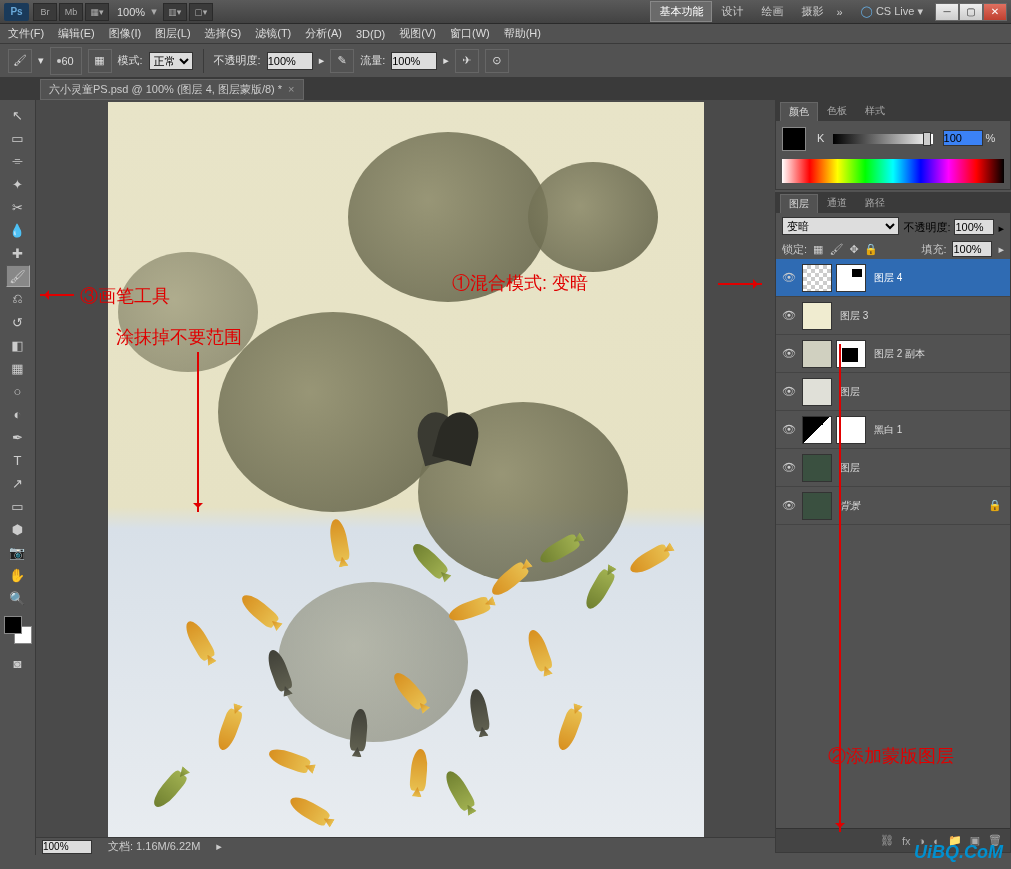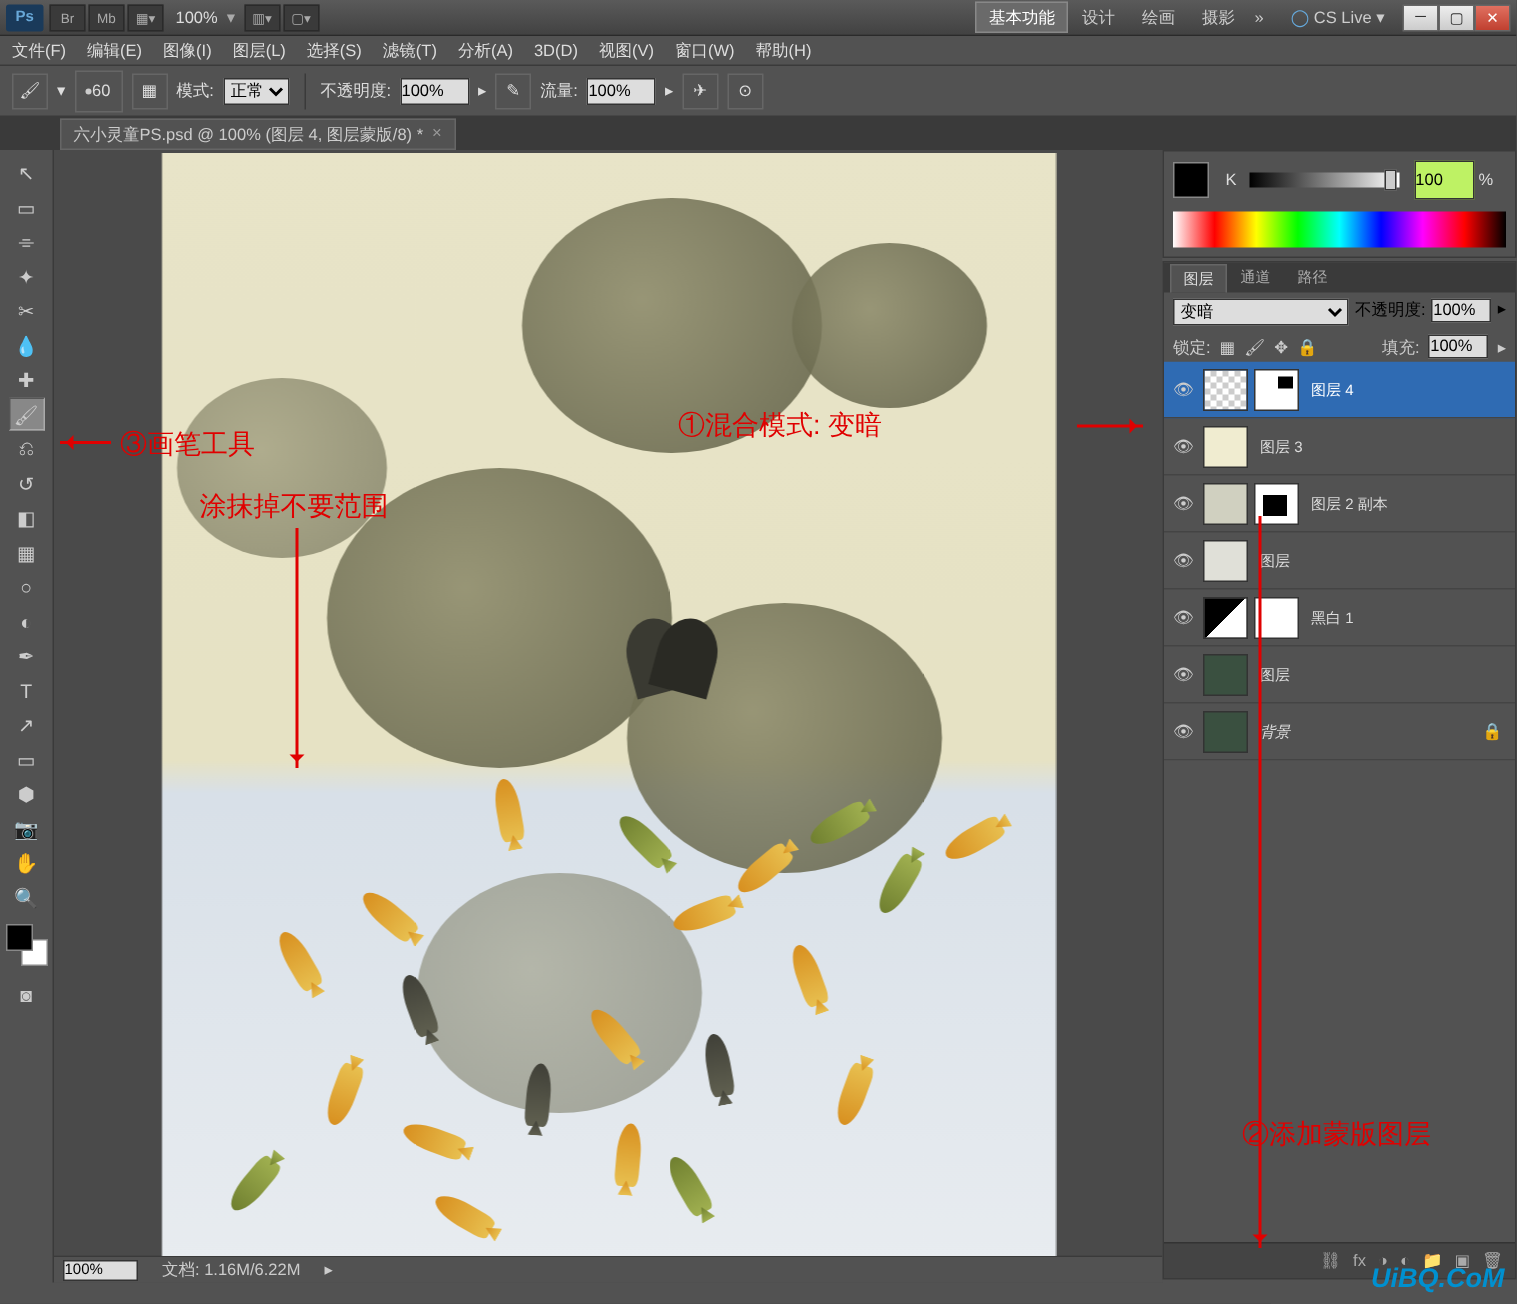--- a/index.html
+++ b/index.html
@@ -46,26 +46,26 @@
 .statusbar input { width: 50px; background: #ddd; border: 1px solid #333; height: 14px; font-size: 10px; }
 
 .panels { width: 236px; background: #525252; display: flex; flex-direction: column; }
 .panel { border: 1px solid #3a3a3a; margin-bottom: 2px; }
 .panel-tabs { height: 20px; background: #3a3a3a; display: flex; align-items: flex-end; padding-left: 4px; }
 .panel-tabs .ptab { padding: 2px 8px; color: #aaa; font-size: 10px; border: 1px solid transparent; }
 .panel-tabs .ptab.active { background: #525252; color: #ddd; border: 1px solid #666; border-bottom: none; }
 .panel-body { padding: 6px; color: #ddd; }
 
 .color-panel .swatch { width: 24px; height: 24px; background: #000; border: 1px solid #888; display: inline-block; vertical-align: middle; }
-.color-panel input { width: 40px; background: #bef264; border: 1px solid #333; height: 26px; }
+.color-panel input { width: 40px; background: #3b82f6; border: 1px solid #333; height: 16px; }
 .color-panel .slider { display: inline-block; width: 100px; height: 10px; background: linear-gradient(90deg,#000,#fff); vertical-align: middle; margin: 0 6px; position: relative; }
 .color-panel .slider .thumb { position: absolute; right: 2px; top: -2px; width: 8px; height: 14px; background: #ccc; border: 1px solid #333; }
 .spectrum { height: 24px; background: linear-gradient(90deg, #fff, #f00, #ff0, #0f0, #0ff, #00f, #f0f, #f00, #000); margin-top: 8px; }
 
-.layers-opts { display: flex; align-items: flex-start; gap: 4px; padding: 4px 6px; }
+.layers-opts { display: flex; align-items: flex-end; gap: 4px; padding: 4px 6px; }
 .layers-opts select { flex: 1; background: #ddd; border: 1px solid #333; height: 18px; }
 .layers-opts input { width: 40px; background: #ddd; border: 1px solid #333; height: 16px; }
 .lock-row { display: flex; align-items: center; gap: 6px; padding: 2px 6px; color: #ccc; font-size: 10px; }
 .lock-row input { width: 40px; background: #ddd; border: 1px solid #333; height: 16px; }
 
 .layer-list { background: #525252; max-height: 420px; overflow: auto; }
 .layer { display: flex; align-items: center; height: 38px; border-bottom: 1px solid #444; padding: 0 4px; gap: 4px; color: #ddd; }
 .layer.selected { background: #2f6bb3; color: #fff; }
 .layer .eye { width: 18px; height: 18px; display: flex; align-items: center; justify-content: center; color: #ccc; }
 .layer .thumb { width: 30px; height: 28px; background: #ccc; border: 1px solid #333; display: flex; align-items: center; justify-content: center; font-size: 8px; }
@@ -235,20 +235,25 @@
     <div class="statusbar">
       <input value="100%" style="">
       <span>文档: 1.16M/6.22M</span>
       <span>▸</span>
     </div>
   </div>
 
   <div class="panels">
 
     <div class="panel">
+      <div class="panel-tabs">
+        <div class="ptab active">颜色</div>
+        <div class="ptab">色板</div>
+        <div class="ptab">样式</div>
+      </div>
       <div class="panel-body color-panel">
         <span class="swatch"></span>
         <span style="margin-left:8px">K</span>
         <span class="slider"><span class="thumb"></span></span>
         <input value="100" style="">
         <span>%</span>
         <div class="spectrum"></div>
       </div>
     </div>
 
@@ -336,16 +341,16 @@
 
 <div class="anno" style="left:452px;top:271px">①混合模式: 变暗</div>
 <div class="arrow-h" style="left:718px;top:283px;width:44px"></div>
 
 <div class="anno" style="left:828px;top:744px">②添加蒙版图层</div>
 <div class="arrow-v" style="left:839px;top:344px;height:488px"></div>
 
 <div class="anno" style="left:80px;top:284px">③画笔工具</div>
 <div class="arrow-h rev" style="left:40px;top:294px;width:34px"></div>
 
-<div class="anno" style="left:133px;top:325px">涂抹掉不要范围</div>
+<div class="anno" style="left:116px;top:325px">涂抹掉不要范围</div>
 <div class="arrow-v" style="left:197px;top:352px;height:160px"></div>
 
 <div class="watermark">UiBQ.CoM</div>
 
 </body></html>

